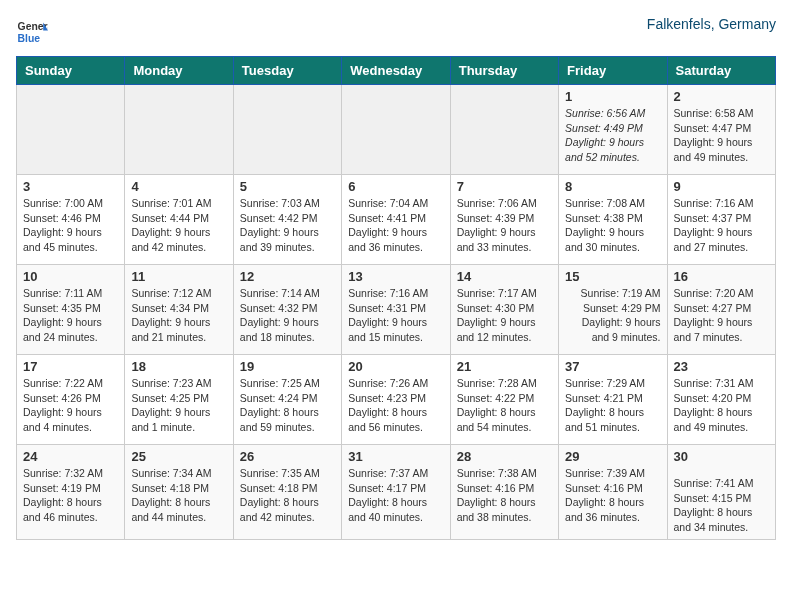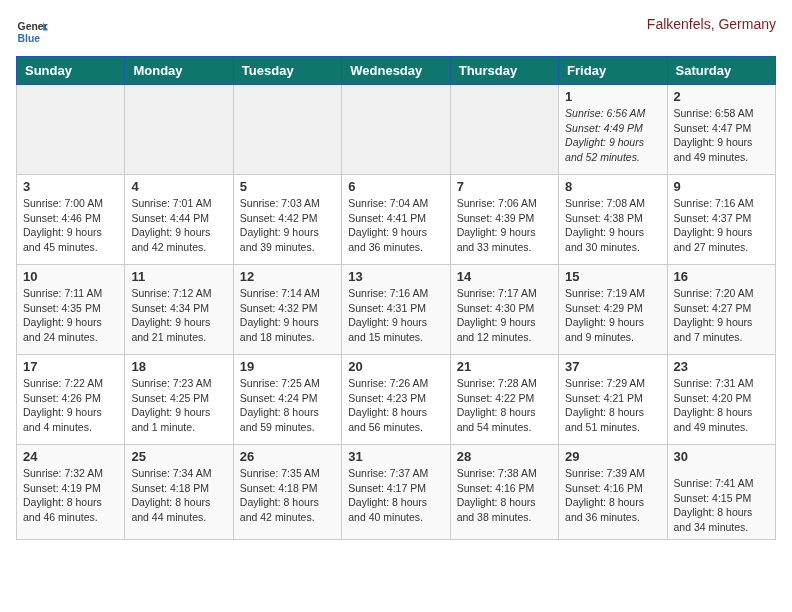--- a/index.html
+++ b/index.html
@@ -28,21 +28,21 @@
     .title-area {
       text-align: right;
     }
     .month-title {
       font-size: 32px;
       font-weight: bold;
       color: #333;
     }
     .location {
       font-size: 14px;
-      color: #7f1d1d;
+      color: #0c4a6e;
     }
     .calendar {
       width: 100%;
       border-collapse: collapse;
       table-layout: fixed;
     }
     .calendar th {
       background: #0f766e;
       color: #fff;
       font-size: 13px;
@@ -200,21 +200,21 @@
 Daylight: 9 hours and 15 minutes.</div>
         </td>
         <td>
           <span class="day-number">14</span>
           <div class="day-info" style="white-space: pre-line;">Sunrise: 7:17 AM
 Sunset: 4:30 PM
 Daylight: 9 hours and 12 minutes.</div>
         </td>
         <td>
           <span class="day-number">15</span>
-          <div class="day-info" style="white-space: pre-line;">Sunrise: 7:19 AM
+          <div class="day-info" style="white-space: pre-line; text-align: right;">Sunrise: 7:19 AM
 Sunset: 4:29 PM
 Daylight: 9 hours and 9 minutes.</div>
         </td>
         <td>
           <span class="day-number">16</span>
           <div class="day-info" style="white-space: pre-line;">Sunrise: 7:20 AM
 Sunset: 4:27 PM
 Daylight: 9 hours and 7 minutes.</div>
         </td>
       </tr>

